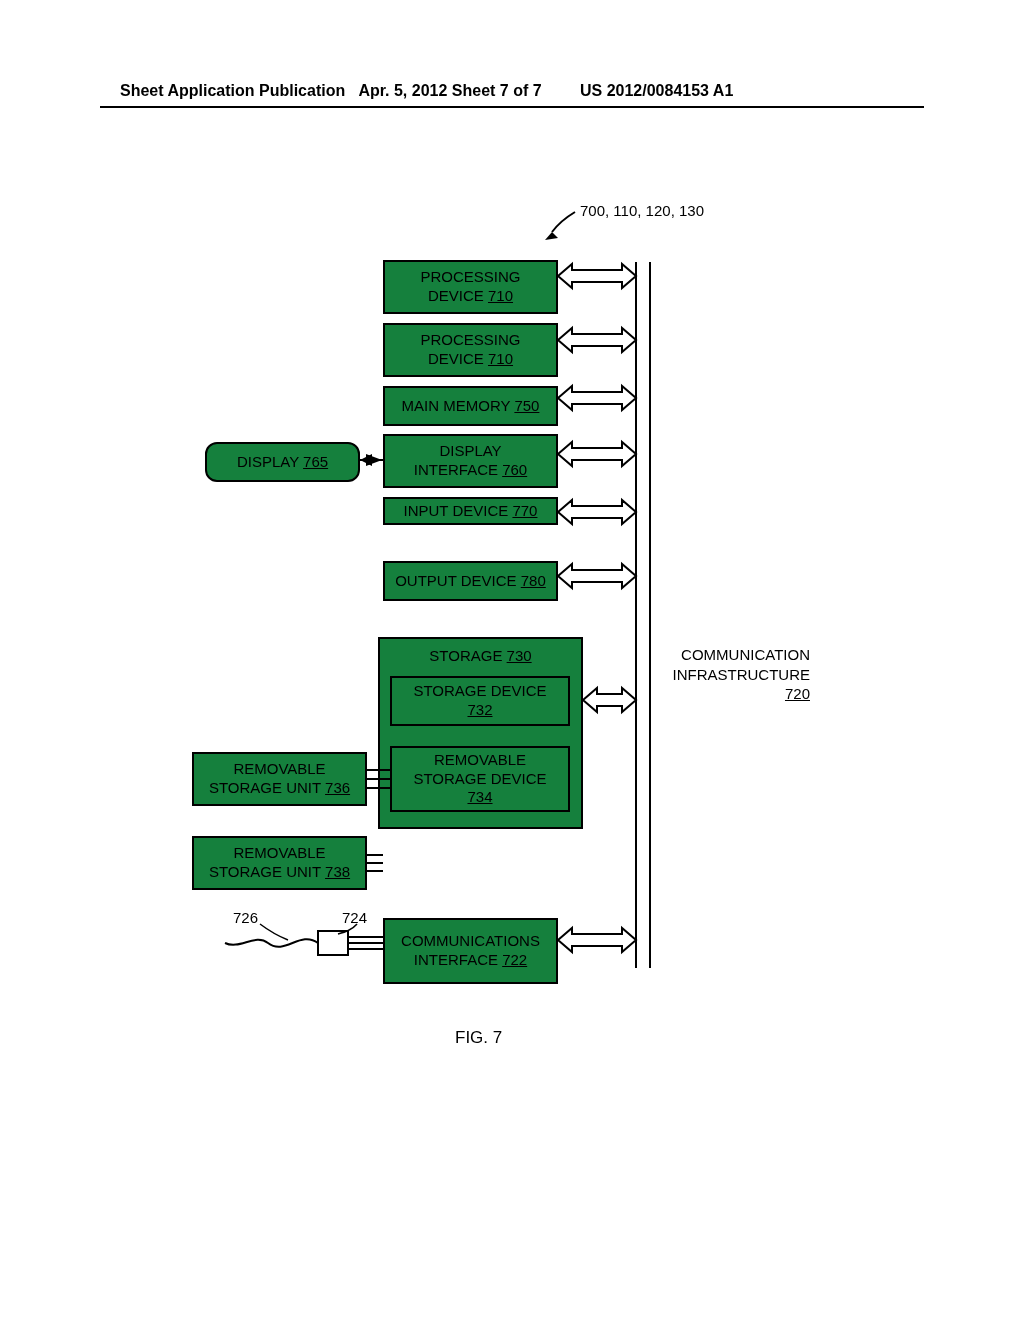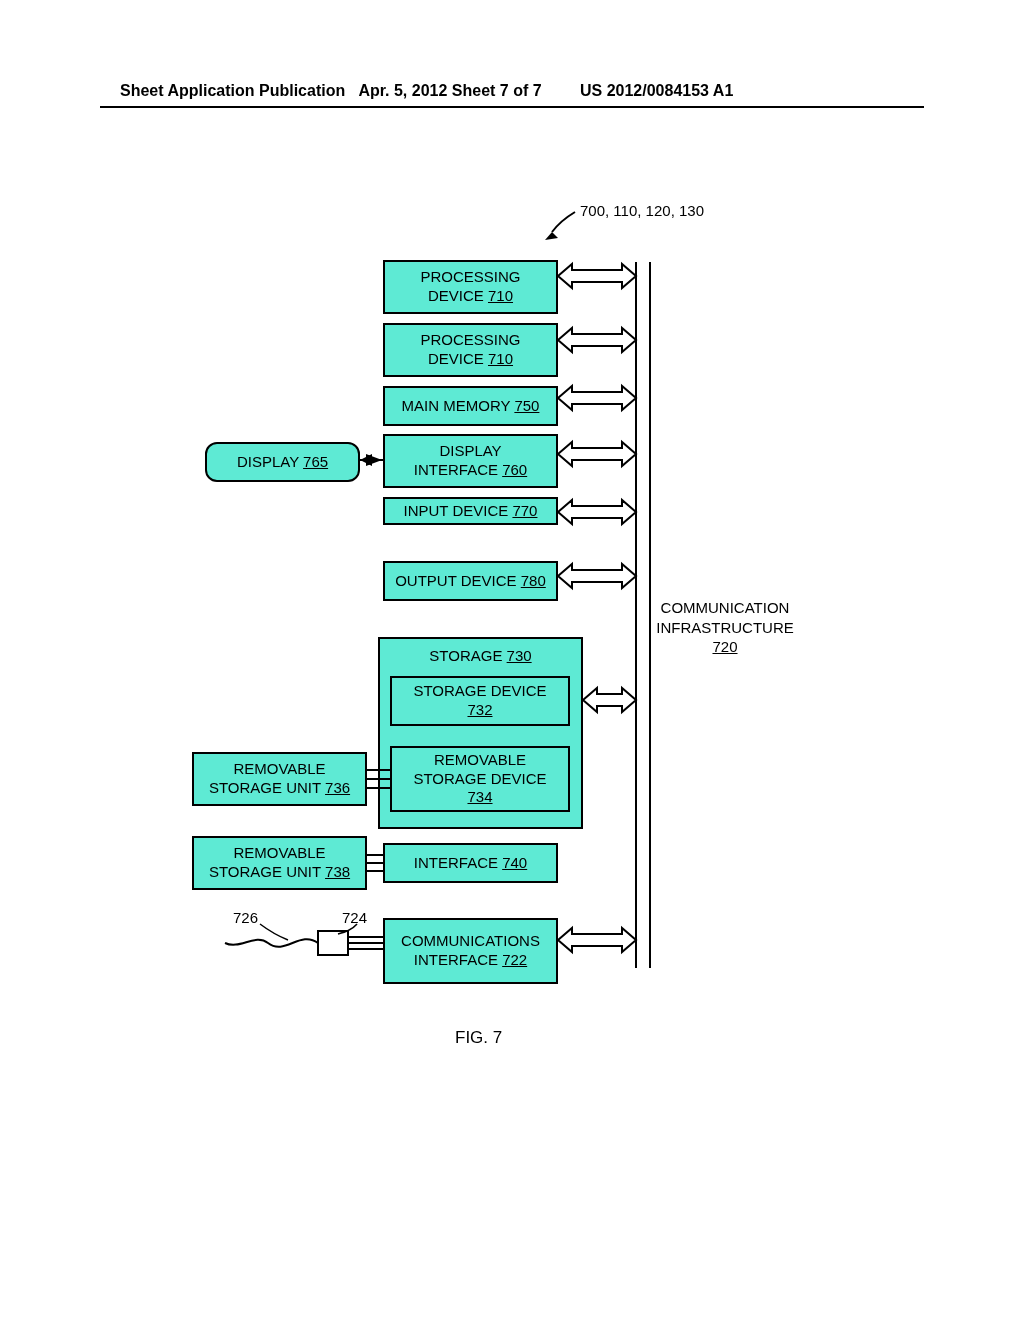--- a/index.html
+++ b/index.html
@@ -28,21 +28,21 @@
     border-top: 2px solid #000;
   }
 
   .diagram {
     position: absolute;
     left: 0; top: 0; right: 0; bottom: 0;
   }
   .box {
     position: absolute;
     border: 2px solid #000;
-    background: #5eead4;
+    background: #15803d;
     text-align: center;
     display: flex;
     flex-direction: column;
     justify-content: center;
     font-size: 15px;
     line-height: 1.25;
     padding: 2px 4px;
   }
   .ref { text-decoration: underline; }
   .bus-label {
@@ -135,35 +135,32 @@
     <div data-name="line1">REMOVABLE</div>
     <div data-name="line2">STORAGE DEVICE</div>
     <div data-name="line3"><span class="ref">734</span></div>
   </div>
 
   <div class="box" style="left:192px; top:752px; width:175px; height:54px;" data-name="block-removable-unit-736">
     <div data-name="line1">REMOVABLE</div>
     <div data-name="line2">STORAGE UNIT <span class="ref">736</span></div>
   </div>
 
-  <div class="box" style="left:383px; top:843px; width:175px; height:40px;" data-name="block-interface-740">
-    <div data-name="line">INTERFACE <span class="ref">740</span></div>
-  </div>
 
   <div class="box" style="left:192px; top:836px; width:175px; height:54px;" data-name="block-removable-unit-738">
     <div data-name="line1">REMOVABLE</div>
     <div data-name="line2">STORAGE UNIT <span class="ref">738</span></div>
   </div>
 
   <div class="box" style="left:383px; top:918px; width:175px; height:66px;" data-name="block-communications-interface">
     <div data-name="line1">COMMUNICATIONS</div>
     <div data-name="line2">INTERFACE <span class="ref">722</span></div>
   </div>
 
-  <div class="bus-label" style="left:640px; top:598px; width:170px;" data-name="bus-label">
+  <div class="bus-label" style="left:640px; top:645px; width:170px;text-align:right;" data-name="bus-label">
     <div data-name="line1">COMMUNICATION</div>
     <div data-name="line2">INFRASTRUCTURE</div>
     <div data-name="line3"><span class="ref">720</span></div>
   </div>
 
   <div class="ptr-label" style="left:342px; top:909px;" data-name="callout-724">724</div>
   <div class="ptr-label" style="left:233px; top:909px;" data-name="callout-726">726</div>
 
   <div class="fig-caption" style="left:455px; top:1028px;" data-name="figure-caption">FIG. 7</div>
 

